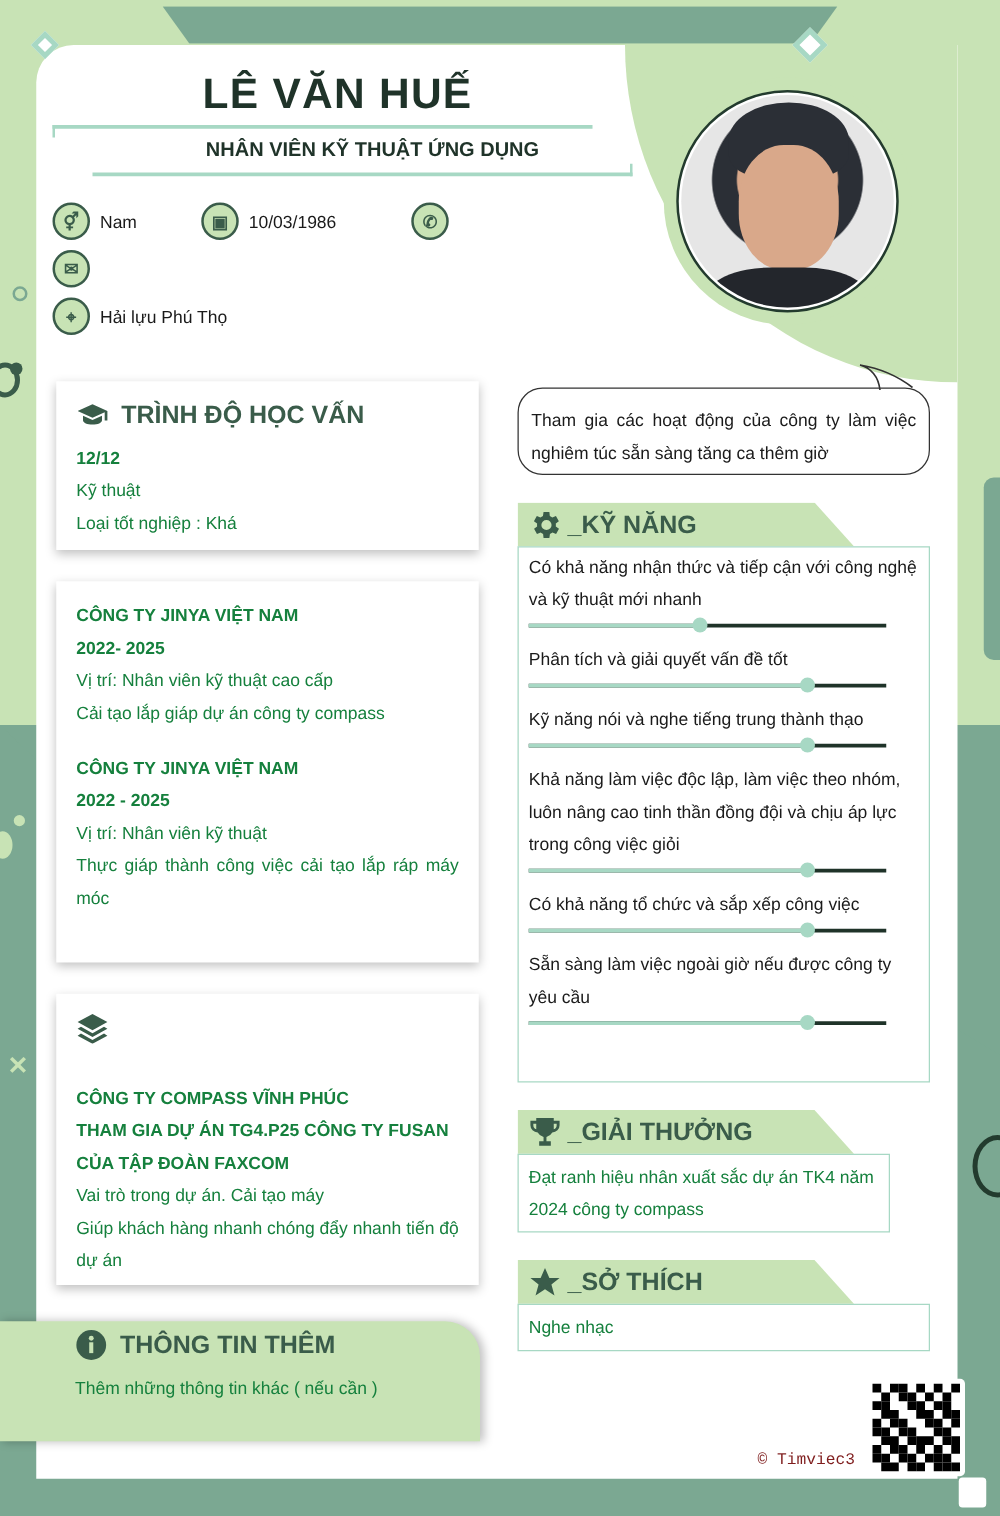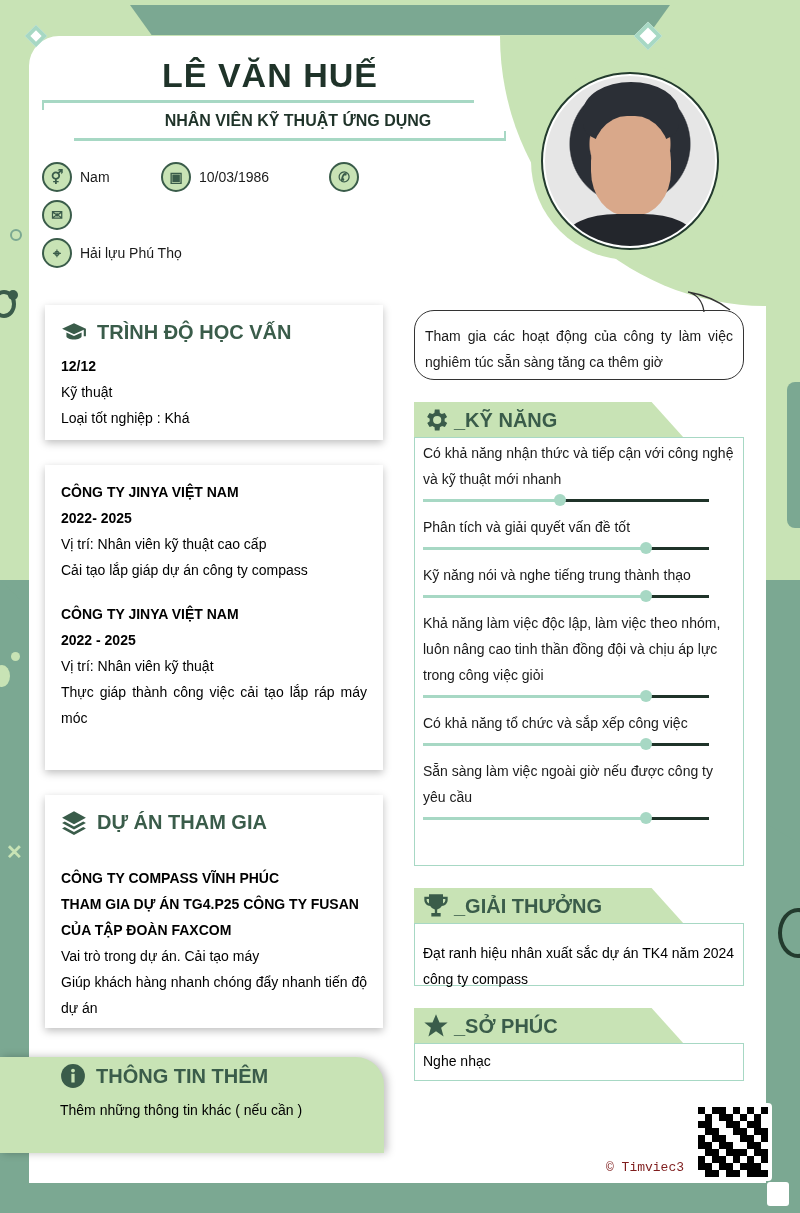--- a/index.html
+++ b/index.html
@@ -27,21 +27,21 @@
   .avatar-wrap { position: absolute; left: 531px; top: 62px; width: 198px; height: 198px; border-radius: 50%; background: #c8e3b5; display: flex; align-items: center; justify-content: center; }
   .avatar-ring { width: 178px; height: 178px; border-radius: 50%; border: 2px solid #233b2e; display: flex; align-items: center; justify-content: center; background: #fff; }
   .avatar { width: 170px; height: 170px; border-radius: 50%; background: radial-gradient(circle at 50% 40%, #d9a88a 0 30%, #2b2f36 31% 45%, #e6e6e6 46%); position: relative; overflow: hidden; }
   .avatar .hair { position: absolute; left: 38px; top: 6px; width: 96px; height: 60px; background: #2b2f36; border-radius: 50% 50% 30% 30%; }
   .avatar .face { position: absolute; left: 46px; top: 40px; width: 80px; height: 100px; background: #d9a88a; border-radius: 45%; }
   .avatar .body { position: absolute; left: 20px; top: 138px; width: 130px; height: 60px; background: #23262c; border-radius: 40% 40% 0 0; }
 
   .card { position: absolute; background: #fff; box-shadow: 0 3px 8px rgba(0,0,0,0.25); padding: 14px 16px; }
   .card-head { display: flex; align-items: center; gap: 10px; color: #3a5c4a; font-size: 20px; font-weight: bold; margin-bottom: 8px; }
   .card-head svg { width: 26px; height: 26px; fill: #3a5c4a; }
-  .line { font-size: 14px; line-height: 26px; color: #000000; }
+  .line { font-size: 14px; line-height: 26px; color: #15803d; }
   .bold { font-weight: bold; }
   .justify { text-align: justify; }
 
   .speech { position: absolute; left: 414px; top: 310px; width: 330px; height: 70px; border: 1.5px solid #333; border-radius: 20px; padding: 12px 10px; font-size: 14px; line-height: 26px; text-align: justify; }
   .speech-tail { position: absolute; left: 686px; top: 290px; width: 56px; height: 24px; }
 
   .r-head { position: absolute; height: 36px; background: #c8e3b5; clip-path: polygon(0 0, 88% 0, 100% 100%, 0 100%); display: flex; align-items: center; gap: 4px; padding-left: 8px; font-size: 20px; font-weight: bold; color: #3a5c4a; }
   .r-head svg { width: 28px; height: 28px; fill: #3a5c4a; }
   .r-box { position: absolute; border: 1.5px solid #a7d8c4; background: #fff; padding: 2px 8px; }
   .skill { margin-bottom: 8px; }
@@ -150,21 +150,20 @@
     <div class="line">Vị trí: Nhân viên kỹ thuật</div>
     <div class="line justify">Thực giáp thành công việc cải tạo lắp ráp máy móc</div>
   </div>
 </div>
 
 <div class="card" style="left:45px;top:795px;width:338px;height:233px;">
   <div class="card-head" style="margin-bottom:30px;">
     <svg viewBox="0 0 24 24">
         <path d="M12 2 1 8l11 6 11-6zM3.5 11.5 1 13l11 6 11-6-2.5-1.5L12 16.2zM3.5 16.5 1 18l11 6 11-6-2.5-1.5L12 21.2z"></path>
       </svg>
-    <span>DỰ ÁN THAM GIA</span>
   </div>
   <div class="line bold">CÔNG TY COMPASS VĨNH PHÚC</div>
   <div class="line bold">THAM GIA DỰ ÁN TG4.P25 CÔNG TY FUSAN CỦA TẬP ĐOÀN FAXCOM</div>
   <div class="line">Vai trò trong dự án. Cải tạo máy</div>
   <div class="line justify">Giúp khách hàng nhanh chóng đẩy nhanh tiến độ dự án</div>
 </div>
 
 <div class="extra">
   <div class="card-head">
     <svg viewBox="0 0 24 24">
@@ -233,29 +232,29 @@
       </div>
   </div>
 </div>
 
 <div class="r-head" style="left:414px;top:888px;width:270px;">
   <svg viewBox="0 0 24 24">
       <path d="M6 2h12v2h4v3a5 5 0 0 1-5 5 6 6 0 0 1-4 3v3h3v3H8v-3h3v-3a6 6 0 0 1-4-3 5 5 0 0 1-5-5V4h4zm-2 4v1a3 3 0 0 0 2 2.8V6zm16 0h-2v3.8A3 3 0 0 0 20 7z"></path>
     </svg>
   <span>_GIẢI THƯỞNG</span>
 </div>
-<div class="r-box" style="left:414px;top:923px;width:330px;height:63px;padding-top:16px;">
+<div class="r-box" style="left:414px;top:923px;width:298px;height:63px;padding-top:4px;">
   <div class="line">Đạt ranh hiệu nhân xuất sắc dự án TK4 năm 2024 công ty compass</div>
 </div>
 
 <div class="r-head" style="left:414px;top:1008px;width:270px;">
   <svg viewBox="0 0 24 24">
       <path d="m12 2 3 7h7l-5.6 4.4L18.5 21 12 16.6 5.5 21l2.1-7.6L2 9h7z"></path>
     </svg>
-  <span>_SỞ PHÚC</span>
+  <span>_SỞ THÍCH</span>
 </div>
 <div class="r-box" style="left:414px;top:1043px;width:330px;height:38px;padding-top:4px;">
   <div class="line">Nghe nhạc</div>
 </div>
 
 <div class="footer">© Timviec3</div>
 <div class="qr">
   <div class="qr-grid">
     <span style="background:#000"></span>
       <span></span>

